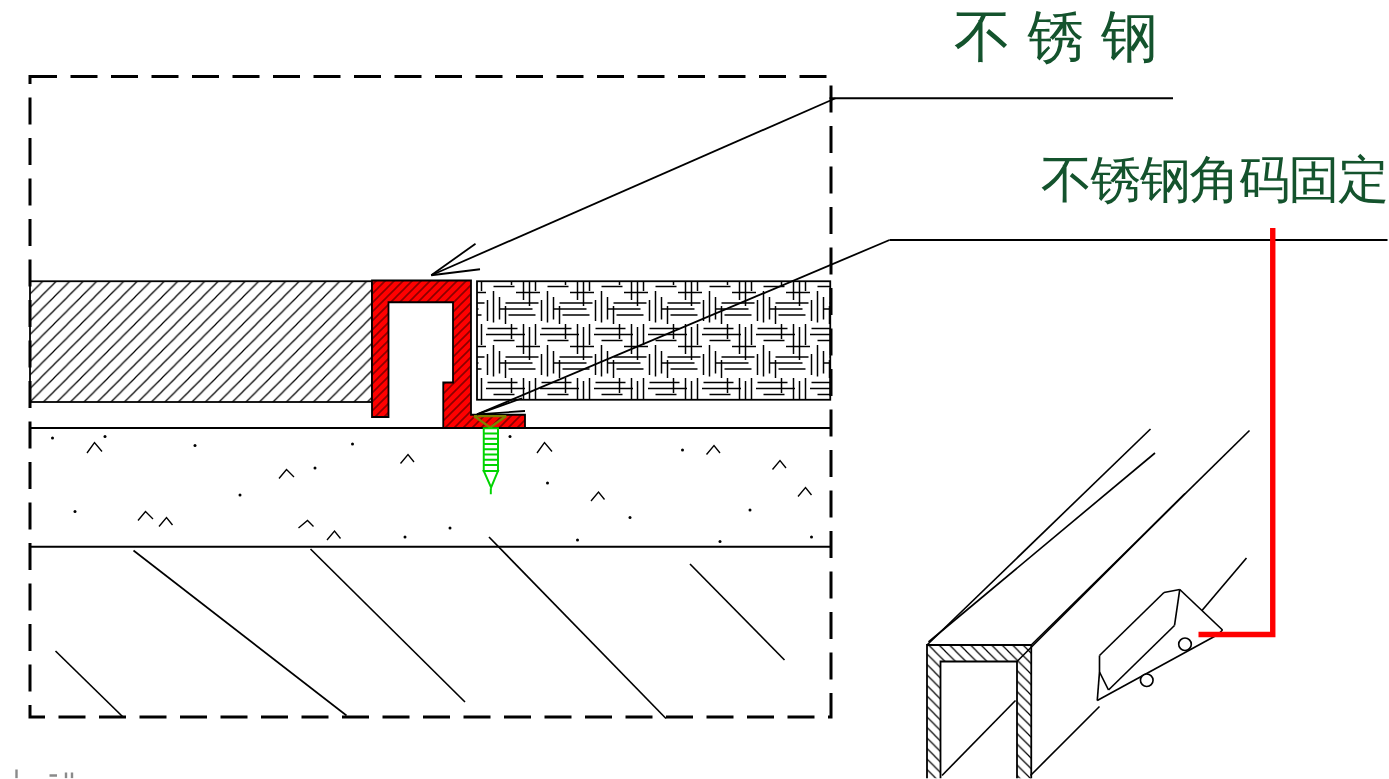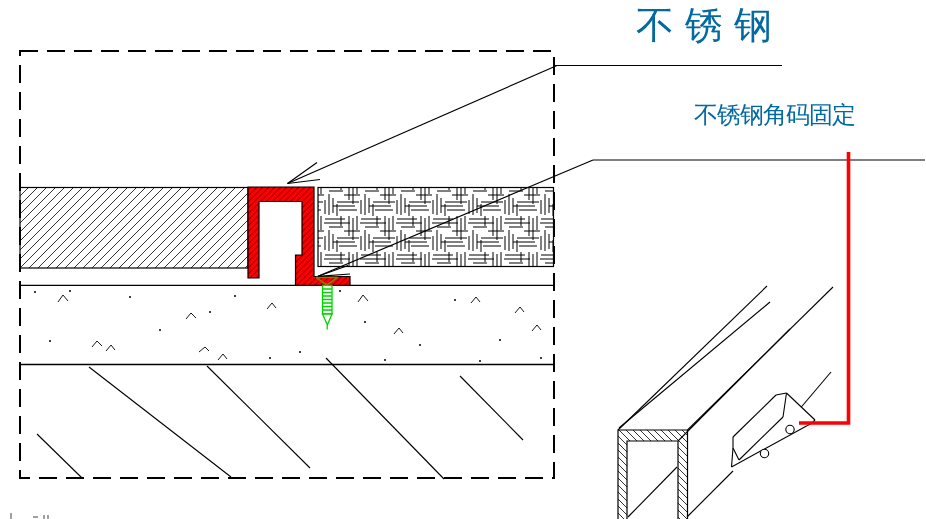--- a/index.html
+++ b/index.html
@@ -2,26 +2,26 @@
 <html style="--red: #ff0000; --darkred: #8b0000; --green: #00d400; --olive: #7f7f00; --black: #000000; --gray: #8a8a8a;"><head>
 <meta charset="utf-8">
 <style>
   html,body{margin:0;padding:0;background:#fff;}
   .stage{
     position:relative;width:926px;height:519px;background:#fff;overflow:hidden;
     font-family:"Liberation Serif","DejaVu Serif",serif;
   }
   .stage svg{position:absolute;left:0;top:0;}
   .cad-label{
-    position:absolute;color:#0369a1;white-space:nowrap;
+    position:absolute;color:#14532d;white-space:nowrap;
     font-family:"Liberation Serif","DejaVu Serif",serif;
     font-weight:400;line-height:1.05;
   }
   .label-steel{left:636px;top:6px;font-size:38px;letter-spacing:11px;}
-  .label-bracket{left:694px;top:103px;font-size:24px;letter-spacing:-1px;}
+  .label-bracket{left:694px;top:103px;font-size:34px;letter-spacing:-1px;}
 
   
   .ln{stroke:var(--black);fill:none;}
   .ln-thin{stroke:var(--black);stroke-width:.9;fill:none;}
   .red-stroke{stroke:var(--red);}
   .green{stroke:var(--green);}
   .olive{stroke:var(--olive);}
 </style>
 </head>
 <body>

